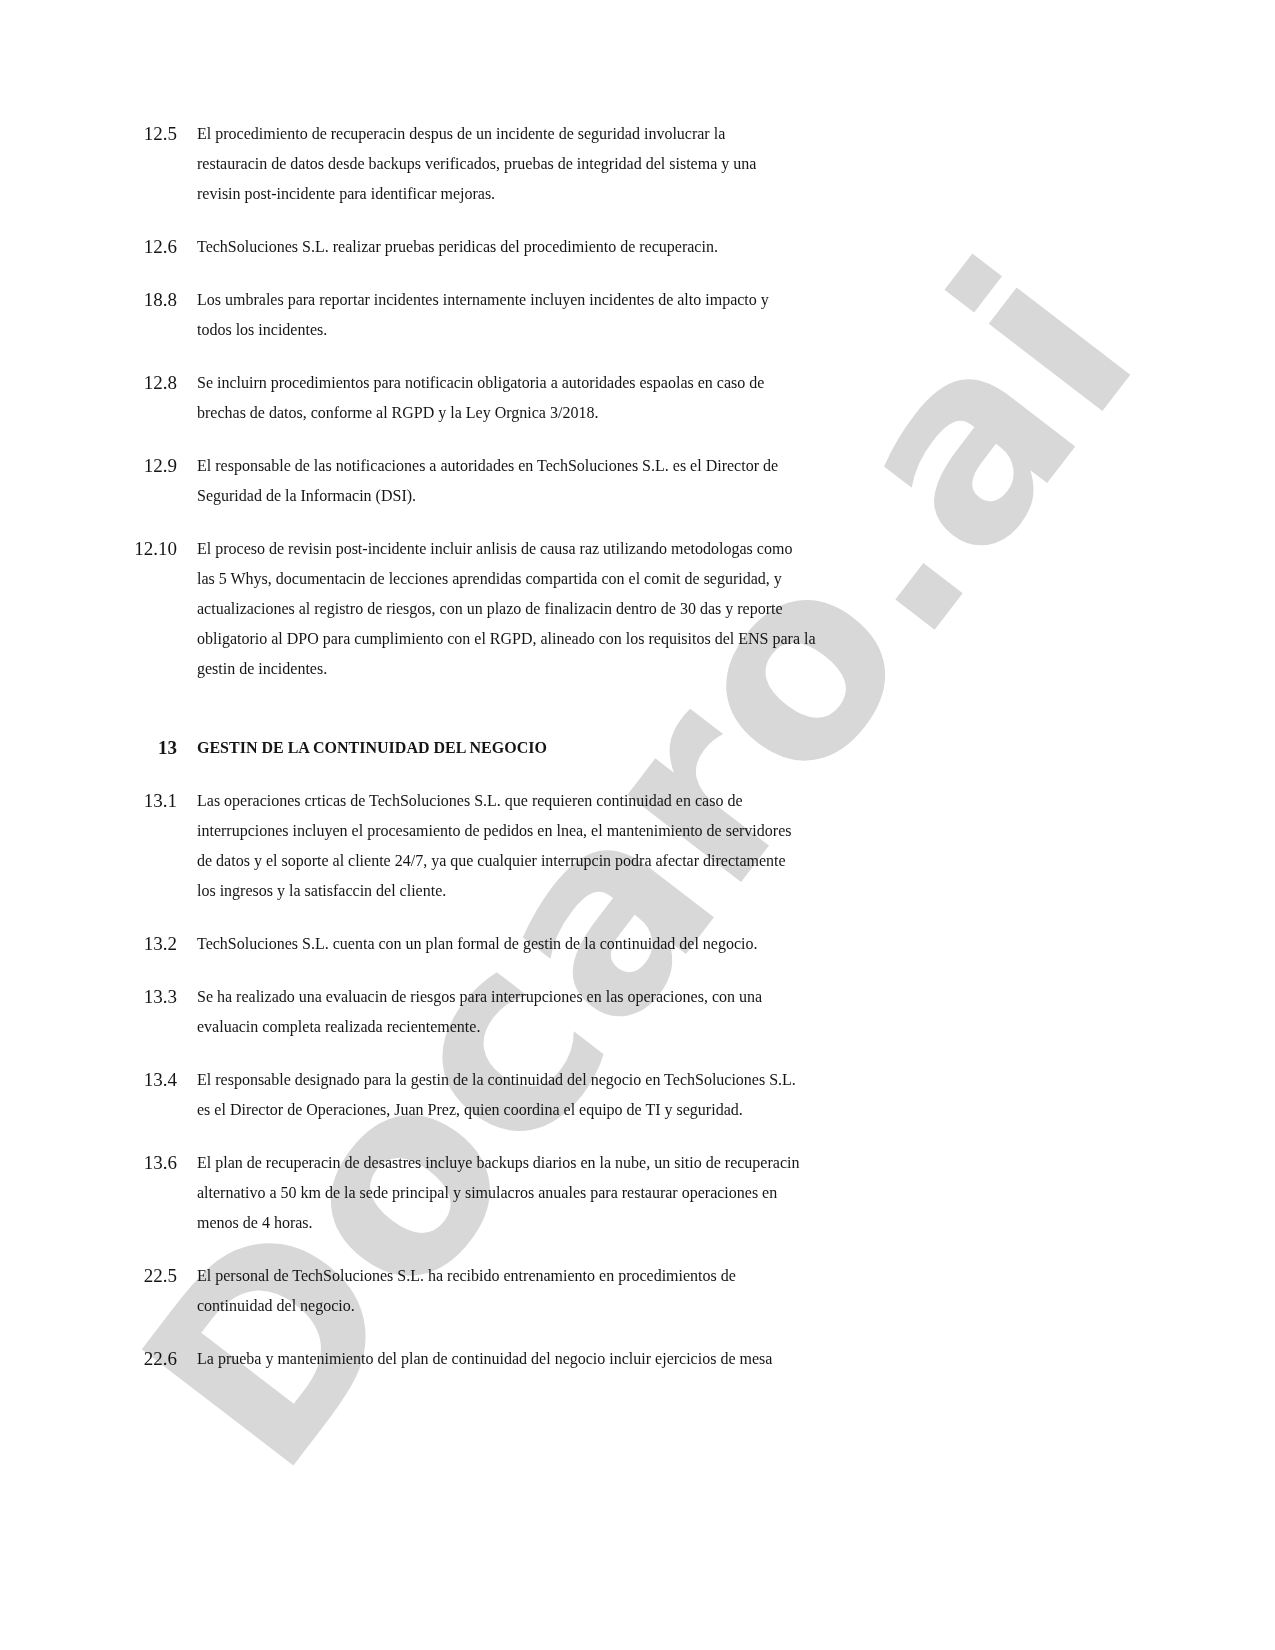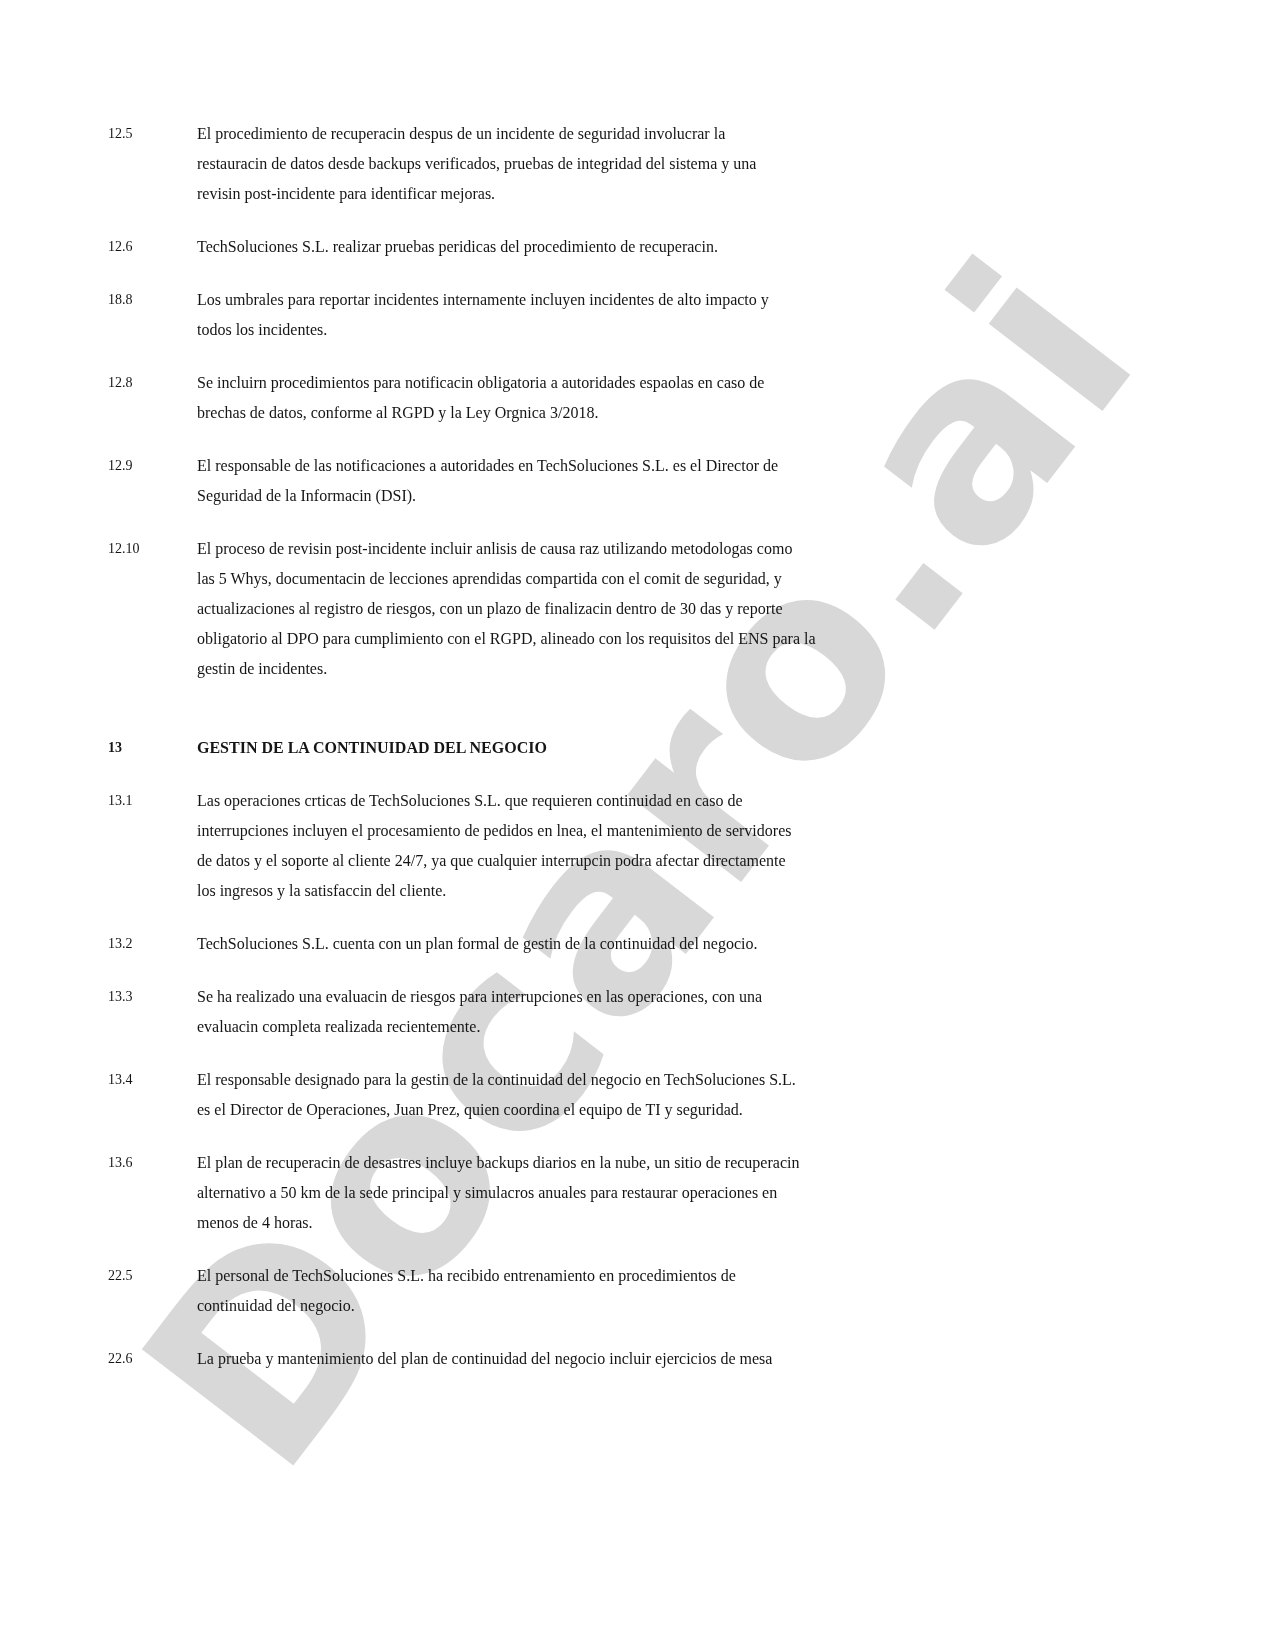--- a/index.html
+++ b/index.html
@@ -37,21 +37,22 @@
     width: 1040px;
     z-index: 1;
   }
   .row {
     display: flex;
     margin: 0 0 23px 0;
   }
   .row .num {
     flex: none;
     width: 69px;
-    font-size: 14px;
+    text-align: right;
+    font-size: 19px;
     line-height: 30px;
   }
   .row .txt {
     flex: 1;
     margin-left: 20px;
     font-size: 16px;
     line-height: 30px;
     white-space: pre-line;
   }
   .row.heading {

